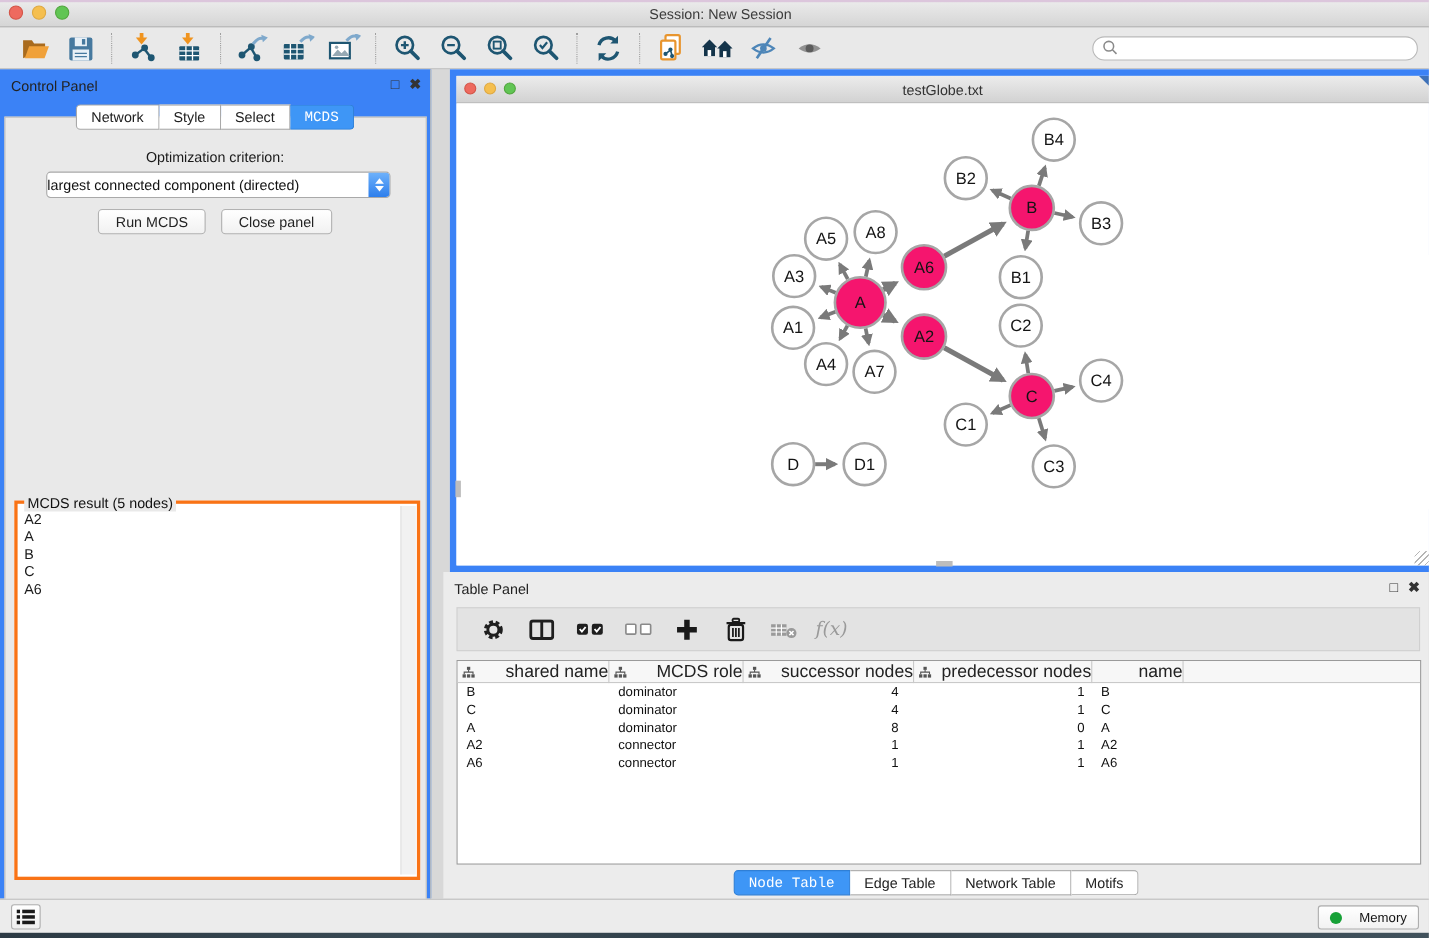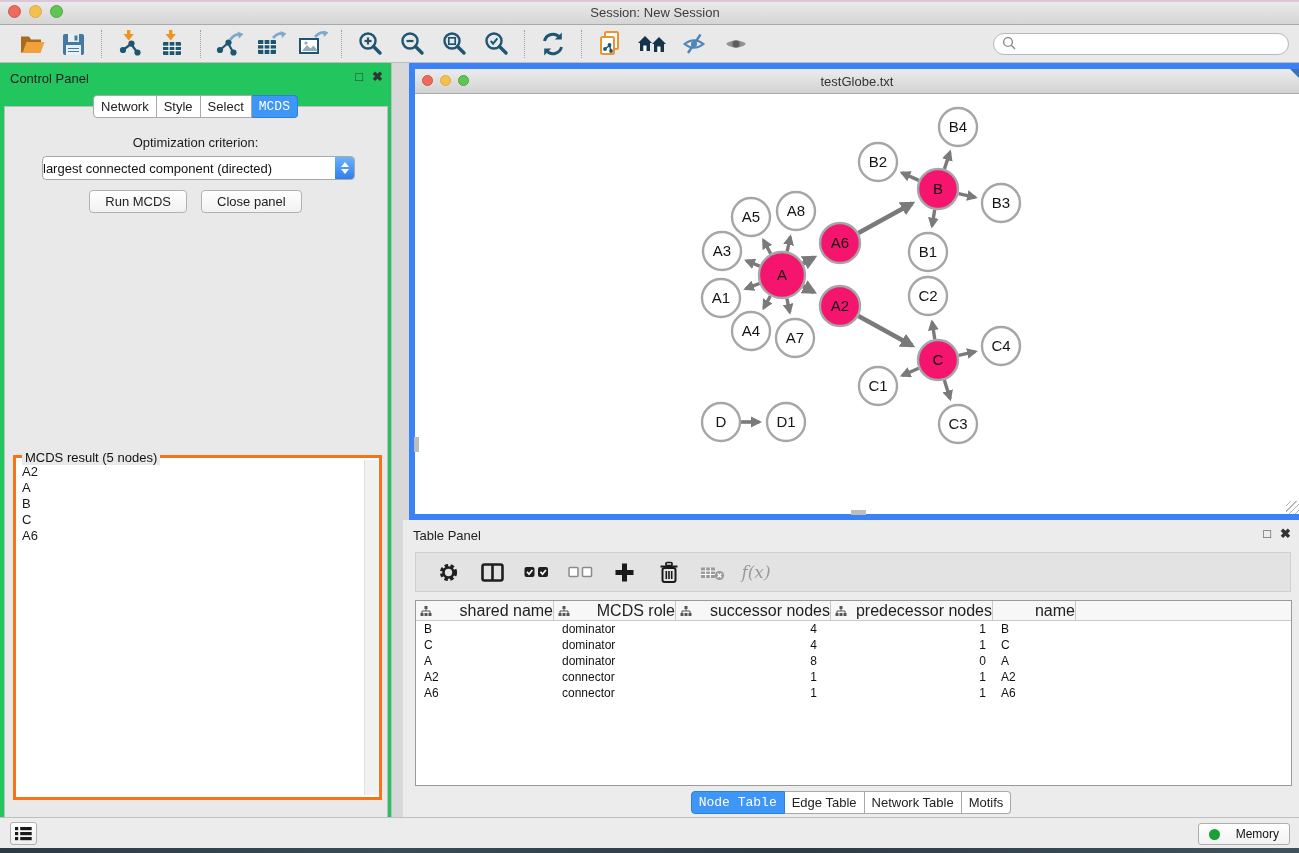--- a/index.html
+++ b/index.html
@@ -20,29 +20,29 @@
   
   #toolbar { position:absolute; left:0; top:25px; width:1299px; height:38px;
     background:#e9e9e9; border-bottom:1px solid #bdbdbd; display:flex; align-items:center; padding:0 10px; }
   .tbi { height:32px; min-width:34px; display:flex; align-items:center; justify-content:center; margin:0 4px; cursor:default; }
   .tsep { width:1px; height:28px; margin:0 7px; border-left:1px dotted #9f9f9f; }
   #search-wrap { margin-left:auto; display:flex; align-items:center; background:#fff; border:1px solid #b9b9b9;
     border-radius:11px; width:296px; height:22px; padding:0 8px; }
   #search-wrap input { border:none; outline:none; flex:1; font-size:12px; font-family:"Liberation Sans",sans-serif; background:transparent; }
 
   
-  #control-panel { position:absolute; left:0; top:63px; width:392px; height:754px; background:#22c55e; border-right:1px solid #bdbdbd; }
+  #control-panel { position:absolute; left:0; top:63px; width:392px; height:754px; background:#3b82f6; border-right:1px solid #bdbdbd; }
   .panel-head { position:relative; height:28px; }
   .panel-head .ptitle { position:absolute; left:10px; top:8px; font-size:13px; color:#222; }
   .panel-head .pbtns { position:absolute; right:8px; top:7px; display:flex; gap:9px; font-size:13px; color:#333; }
   .panel-head .pbtns span { cursor:default; line-height:14px; }
   .pbtns .closex { font-weight:bold; }
 
   .seg-tabs { display:flex; justify-content:center; }
-  .seg-tab { font-size:13px; padding:3px 7px; background:#fff; border:1px solid #a9a9a9; border-left:none; color:#222; cursor:default; }
+  .seg-tab { font-size:13px; padding:3px 13px; background:#fff; border:1px solid #a9a9a9; border-left:none; color:#222; cursor:default; }
   .seg-tab:first-child { border-left:1px solid #a9a9a9; border-radius:4px 0 0 4px; }
   .seg-tab:last-child { border-radius:0 4px 4px 0; }
   .seg-tab.active { background:#3e96f6; border-color:#2f7fd6; color:#fff;font-family:Liberation Mono, monospace; }
 
   #cp-tabs { position:absolute; left:0; right:0; top:32px; z-index:2; }
   #cp-box { position:absolute; left:4px; top:43px; width:384px; height:741px; border:1px solid #bdbdbd; background:#e9e9e9; }
   #opt-label { position:absolute; left:0; right:0; top:72px; text-align:center; font-size:13px; color:#1a1a1a; }
   #dropdown { position:absolute; left:42px; top:93px; width:313px; height:24px; background:#fff; border:1px solid #a9a9a9;
     border-radius:4px; display:flex; align-items:center; }
   #dropdown .dval { flex:1; font-size:13px; padding-left:0; color:#111; white-space:nowrap; overflow:hidden; }

